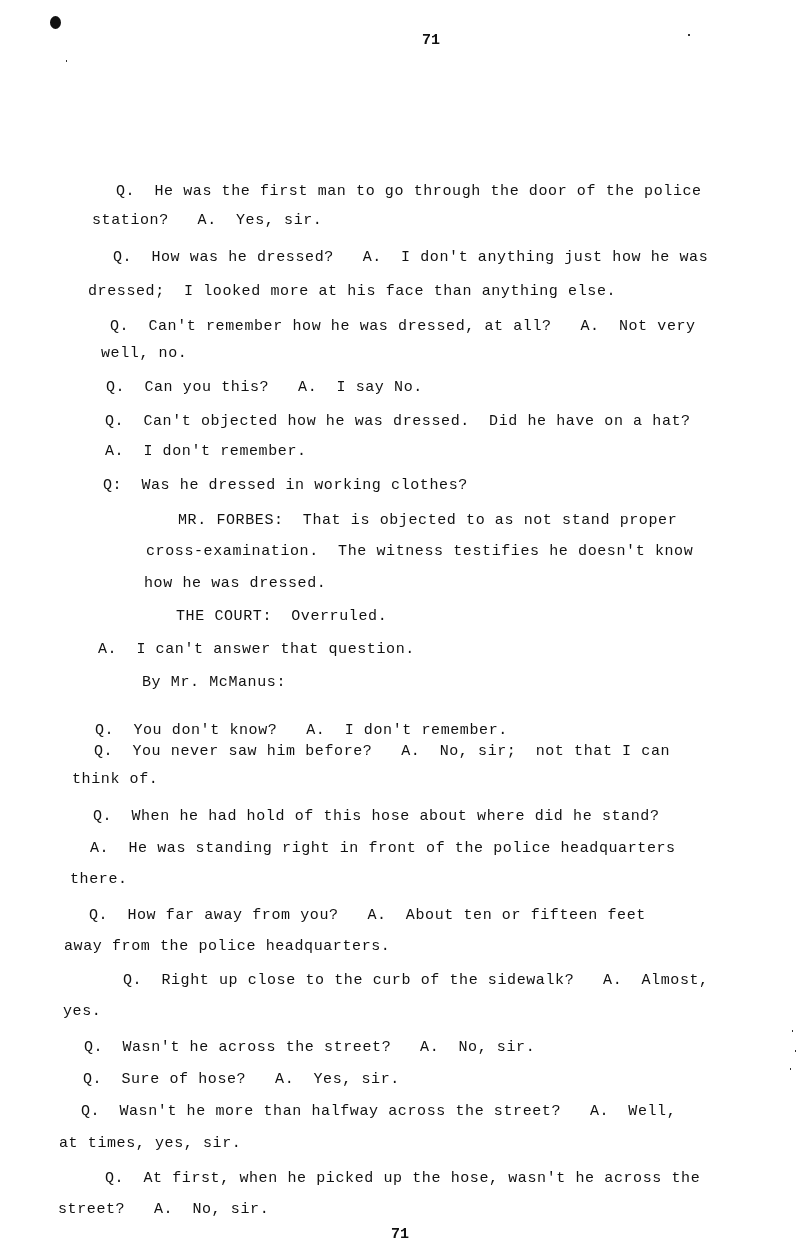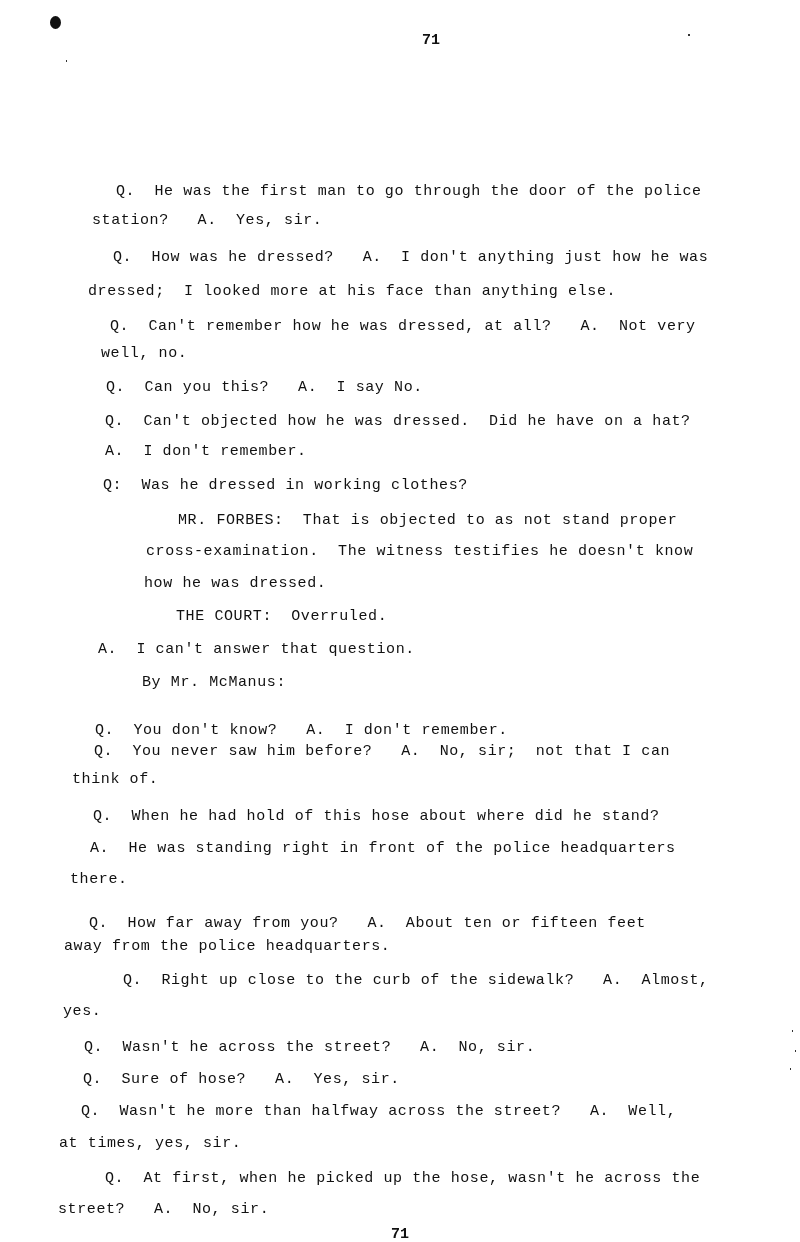--- a/index.html
+++ b/index.html
@@ -80,21 +80,21 @@
       <div class="line" style="left: 144px; top: 575px;">how he was dressed.</div>
       <div class="line" style="left: 176px; top: 608px;">THE COURT:  Overruled.</div>
       <div class="line" style="left: 98px; top: 641px;">A.  I can't answer that question.</div>
       <div class="line" style="left: 142px; top: 674px;">By Mr. McManus:</div>
       <div class="line" style="left: 95px; top: 707px; margin-top: 15px;">Q.  You don't know?   A.  I don't remember.</div>
       <div class="line" style="left: 94px; top: 743px;">Q.  You never saw him before?   A.  No, sir;  not that I can</div>
       <div class="line" style="left: 72px; top: 771px;">think of.</div>
       <div class="line" style="left: 93px; top: 808px;">Q.  When he had hold of this hose about where did he stand?</div>
       <div class="line" style="left: 90px; top: 840px;">A.  He was standing right in front of the police headquarters</div>
       <div class="line" style="left: 70px; top: 871px;">there.</div>
-      <div class="line" style="left: 89px; top: 907px; margin-top: 8px;">Q.  How far away from you?   A.  About ten or fifteen feet</div>
+      <div class="line" style="left: 89px; top: 907px;">Q.  How far away from you?   A.  About ten or fifteen feet</div>
       <div class="line" style="left: 64px; top: 938px;">away from the police headquarters.</div>
       <div class="line" style="left: 87px; top: 972px; margin-left: 36px;">Q.  Right up close to the curb of the sidewalk?   A.  Almost,</div>
       <div class="line" style="left: 63px; top: 1003px;">yes.</div>
       <div class="line" style="left: 84px; top: 1039px;">Q.  Wasn't he across the street?   A.  No, sir.</div>
       <div class="line" style="left: 83px; top: 1071px;">Q.  Sure of hose?   A.  Yes, sir.</div>
       <div class="line" style="left: 81px; top: 1103px;">Q.  Wasn't he more than halfway across the street?   A.  Well,</div>
       <div class="line" style="left: 59px; top: 1135px;">at times, yes, sir.</div>
       <div class="line" style="left: 65px; top: 1170px; margin-left: 40px;">Q.  At first, when he picked up the hose, wasn't he across the</div>
       <div class="line" style="left: 58px; top: 1201px;">street?   A.  No, sir.</div>
     </div>

